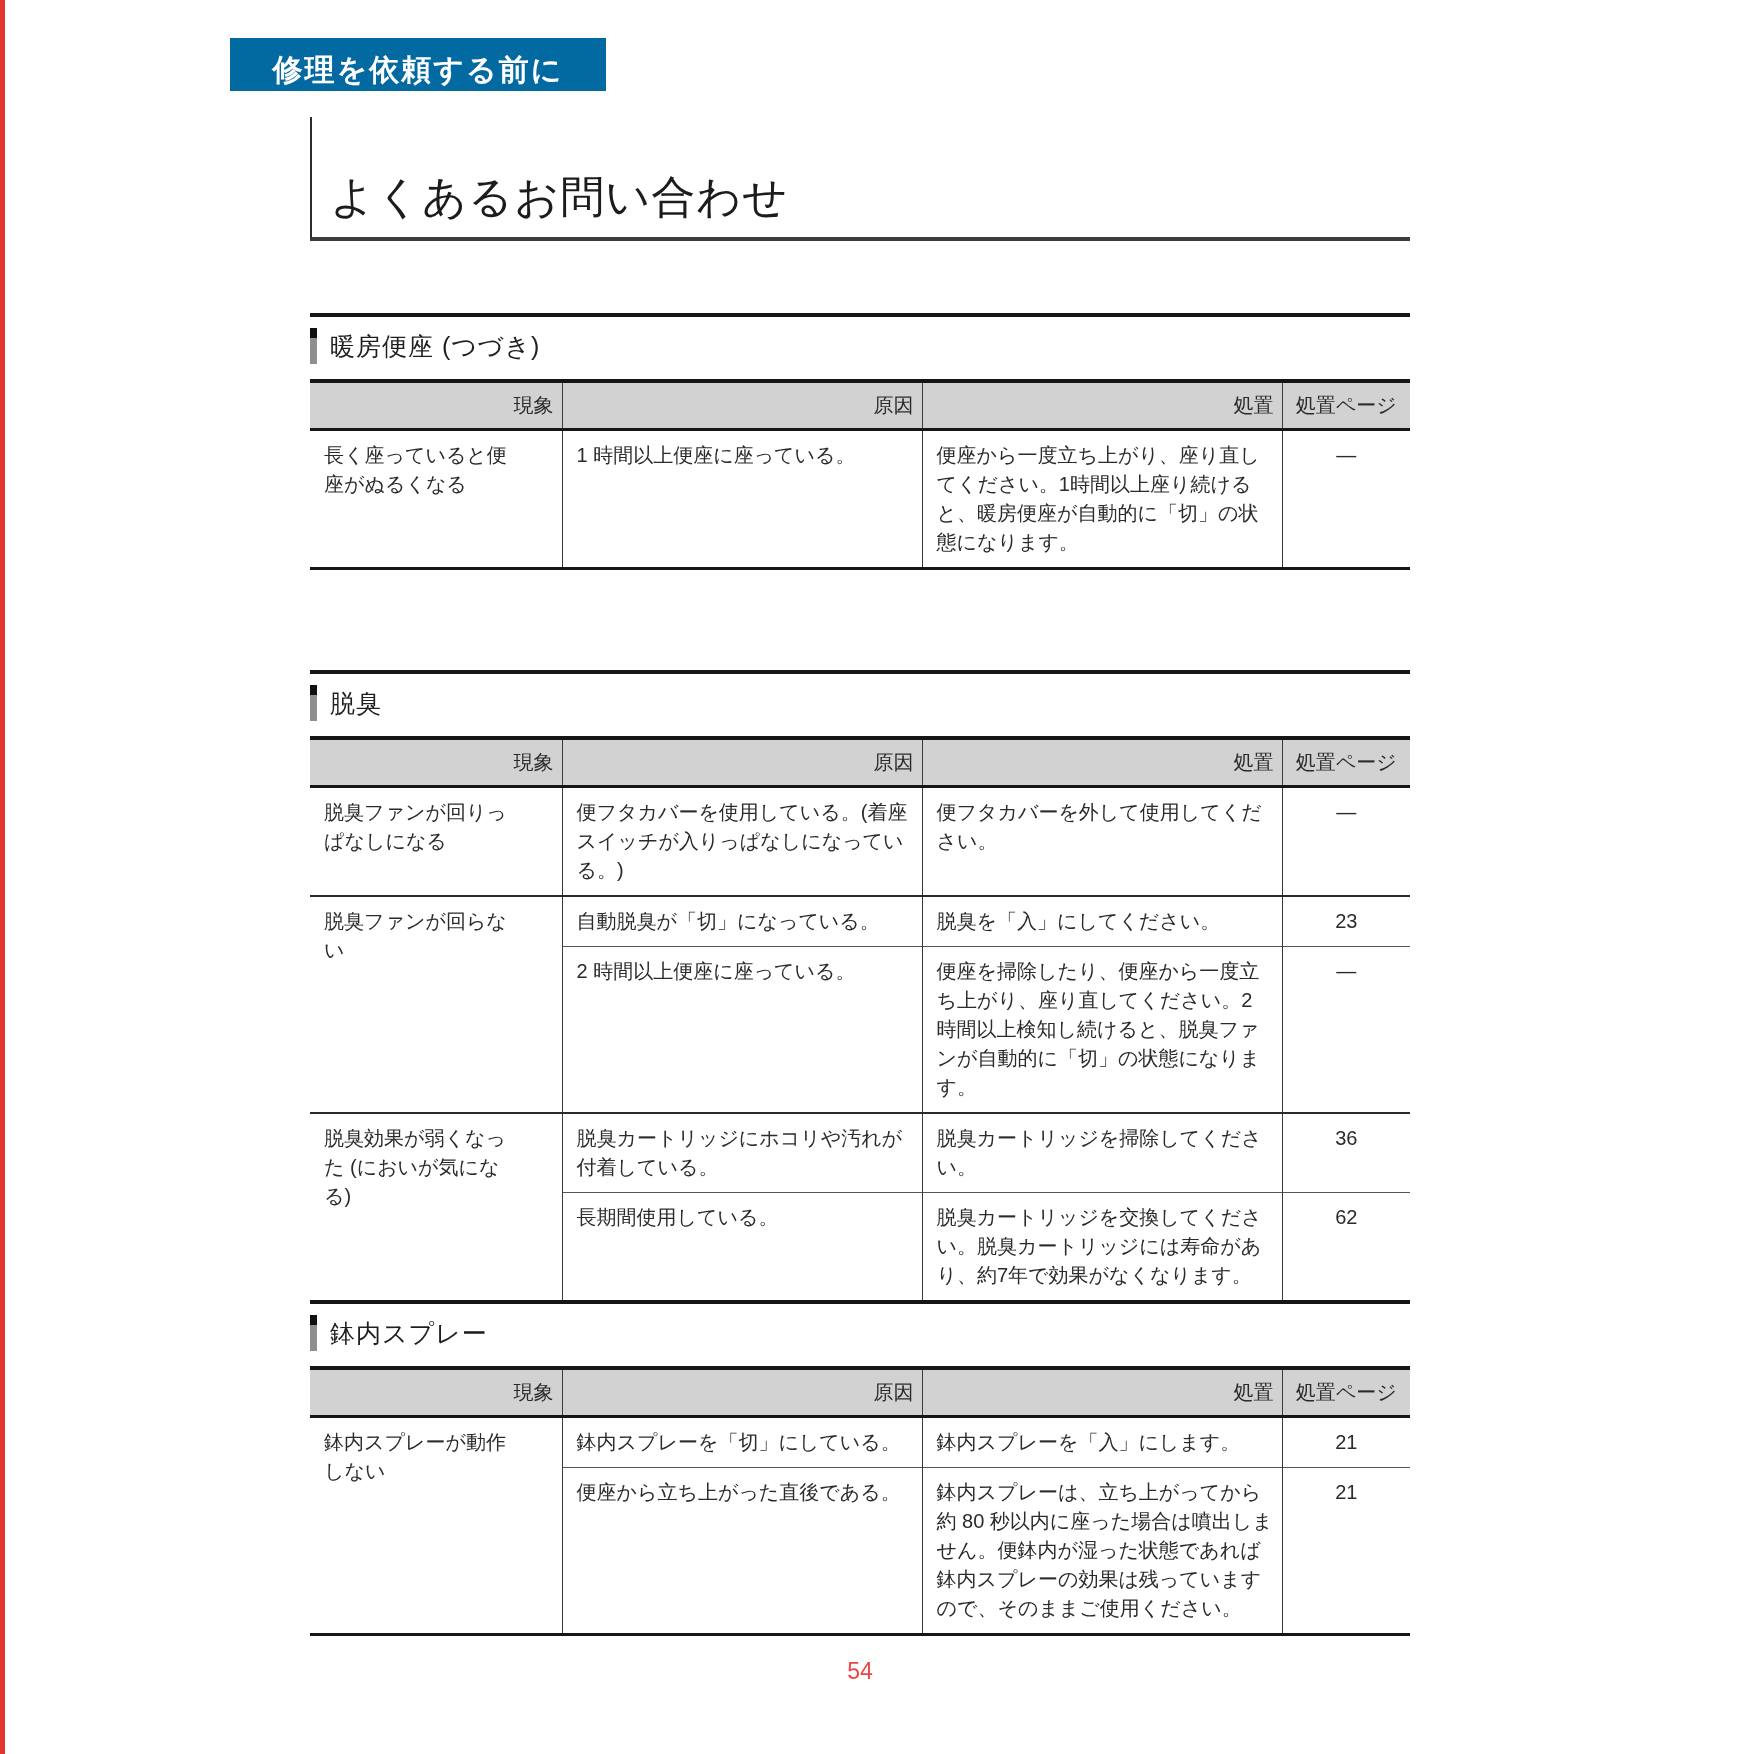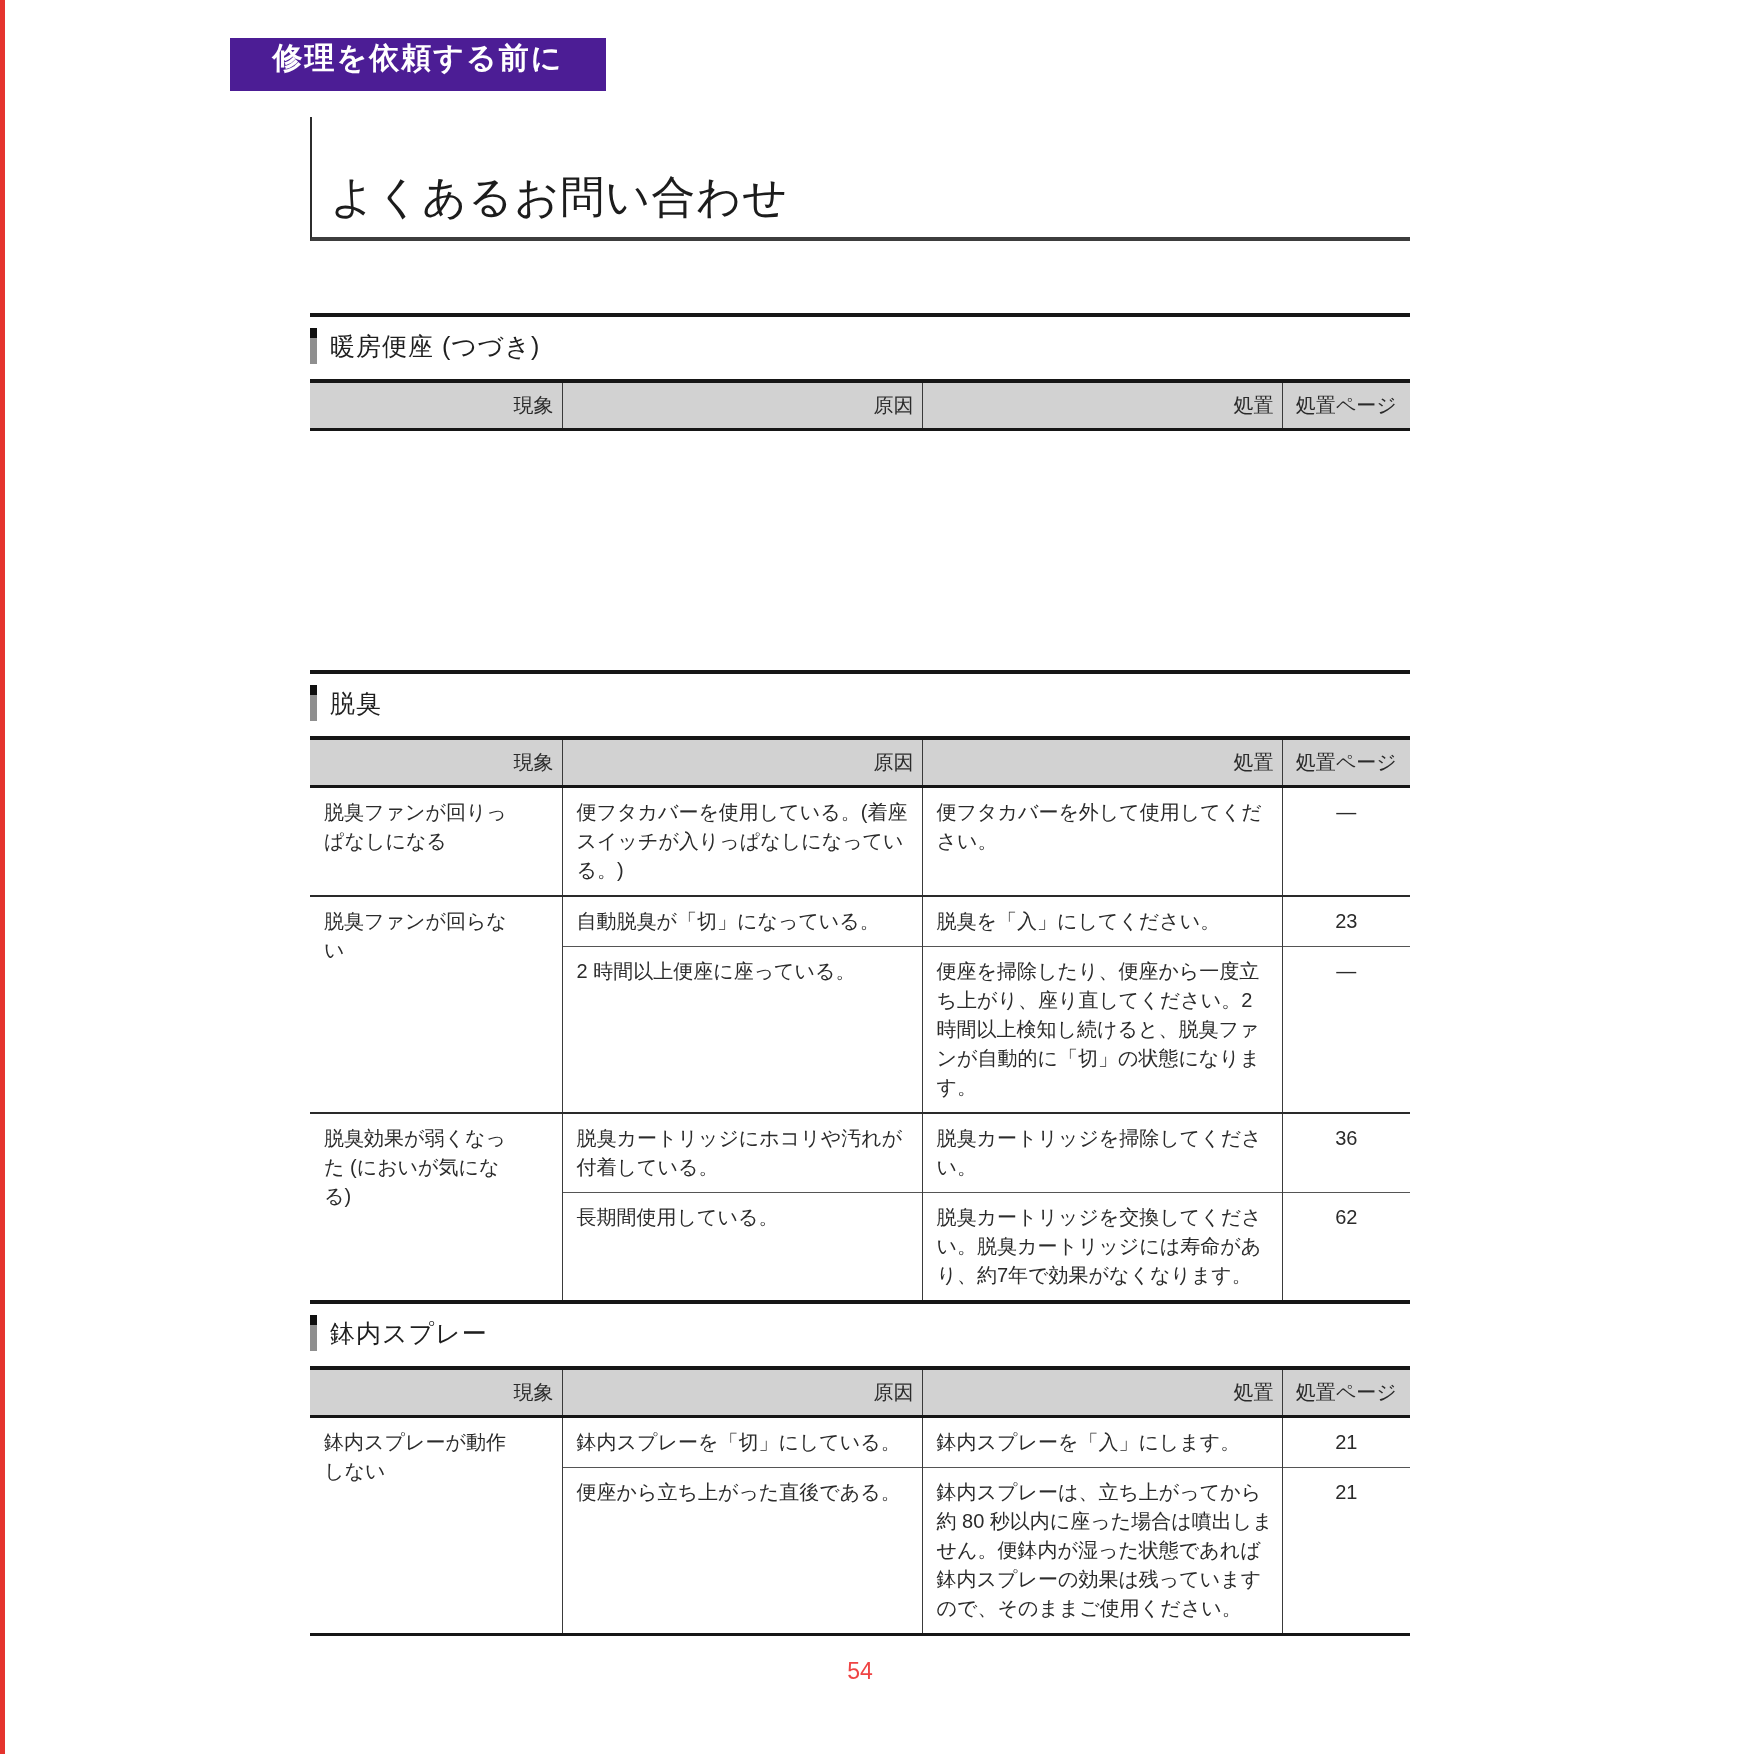--- a/index.html
+++ b/index.html
@@ -13,22 +13,22 @@
     width:1754px;height:1754px;position:relative;overflow:hidden;
     font-family:"Liberation Sans","DejaVu Sans",sans-serif;
     color:var(--ink);
   }
   .red-stripe{
     position:absolute;left:0;top:0;width:5px;height:1754px;
     background:var(--edge);
   }
   .banner{
     position:absolute;left:230px;top:38px;width:376px;height:53px;
-    background:#4c1d95;color:#ffffff;
-    display:flex;align-items:flex-start;justify-content:center;
+    background:#0369a1;color:#ffffff;
+    display:flex;align-items:flex-end;justify-content:center;
     font-size:30px;font-weight:bold;letter-spacing:2px;
   }
   .title-block{
     position:absolute;left:310px;top:117px;width:1098px;height:120px;
     border-left:2px solid #2c2c2c;
     border-bottom:4px solid #3d3d3d;
     display:flex;align-items:flex-end;
   }
   .title-block h1{
     margin:0 0 10px 18px;font-size:44px;font-weight:400;color:#1c1c1c;
@@ -108,20 +108,26 @@
       </colgroup>
       <thead>
         <tr>
           <th>現象</th>
           <th>原因</th>
           <th>処置</th>
           <th class="page-h">処置ページ</th>
         </tr>
       </thead>
       <tbody>
+        <tr class="group-start">
+          <td class="phenomenon" rowspan="1">長く座っていると便座がぬるくなる</td>
+          <td class="cause bordered">1 時間以上便座に座っている。</td>
+          <td class="treatment bordered">便座から一度立ち上がり、座り直してください。1時間以上座り続けると、暖房便座が自動的に「切」の状態になります。</td>
+          <td class="page-cell bordered">—</td>
+        </tr>
       </tbody>
     </table>
 </section>
 
 <section class="faq-section s2">
   <div class="section-heading">
     <span class="heading-bar"></span>
     <h2>脱臭</h2>
   </div>
   <table class="faq-table">

